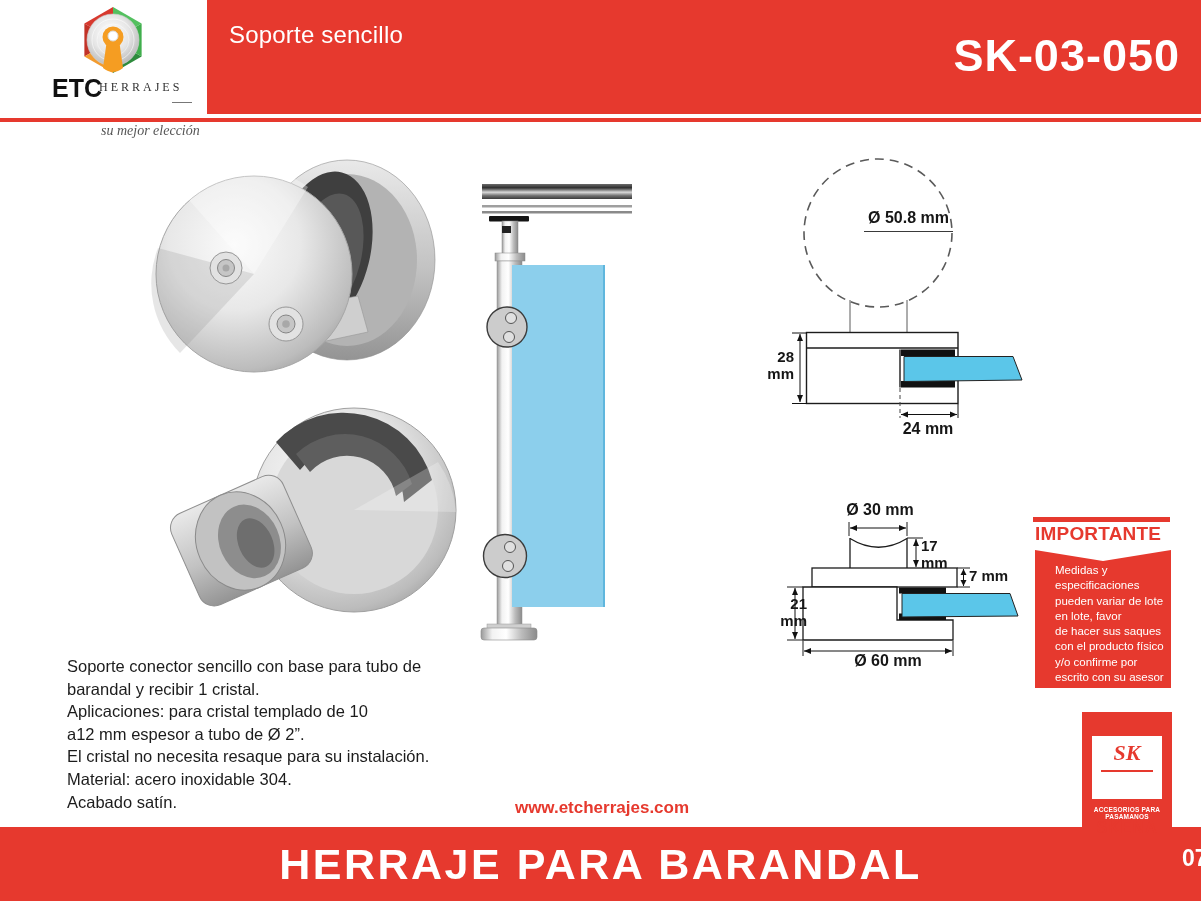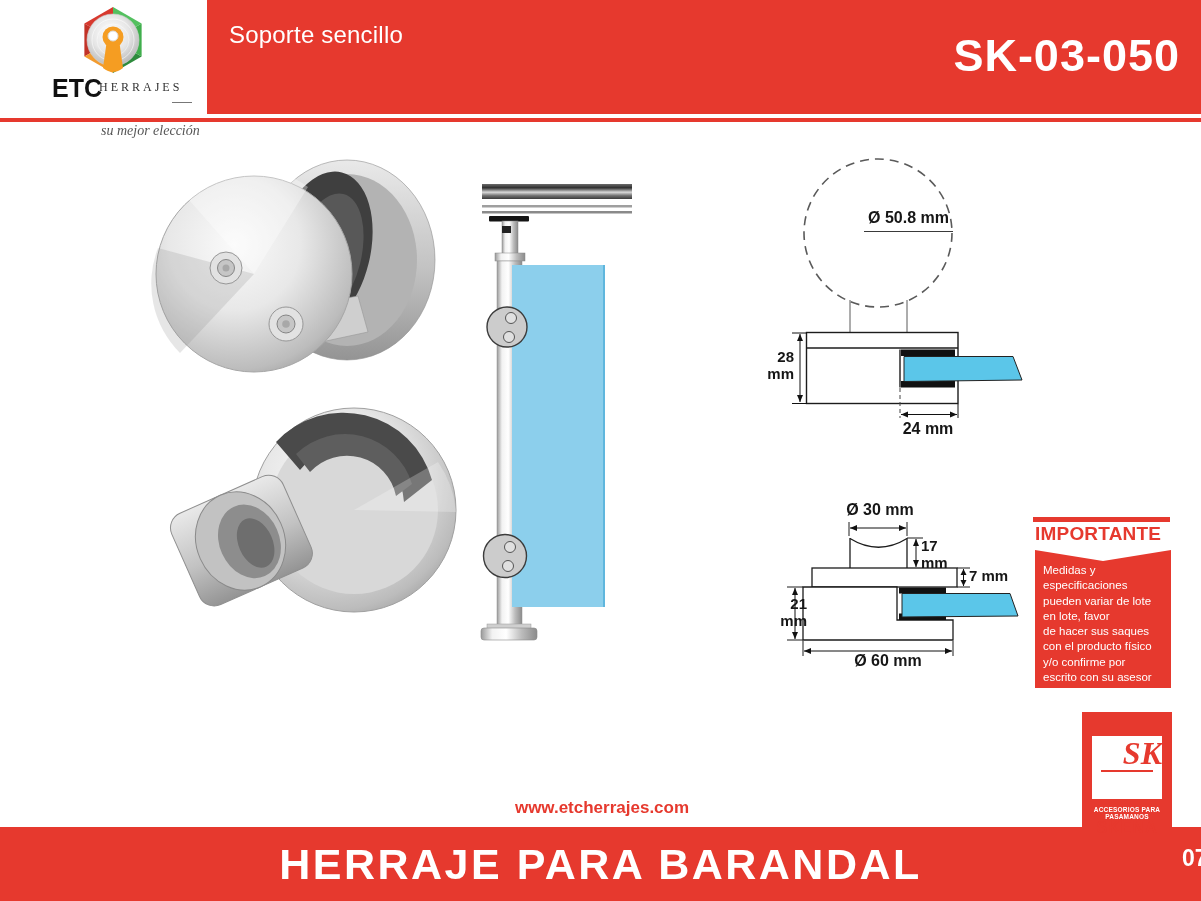--- a/index.html
+++ b/index.html
@@ -20,31 +20,31 @@
   .brand-dash{left:172px;top:102px;width:20px;height:1px;background:#777;}
   
   .dim{font-weight:700;color:#161616;white-space:pre-line;font-size:15px;line-height:17px;}
   .dim-lg{font-size:16px;}
   
   .desc{left:67px;top:655px;font-size:16.5px;line-height:22.6px;color:#1c1c1c;white-space:pre-line;}
   
   .imp-bar{left:1033px;top:517px;width:137px;height:4.5px;background:var(--red);}
   .imp-title{left:1035px;top:523px;width:137px;font-size:19px;font-weight:800;color:var(--red);letter-spacing:.2px;}
   .imp-box{left:1035px;top:550px;width:136px;height:138px;background:var(--red);}
-  .imp-text{padding:13px 4px 0 8px;font-size:11.5px;line-height:15.3px;color:#fff;white-space:pre-line;}
+  .imp-text{padding:13px 4px 0 20px;font-size:11.5px;line-height:15.3px;color:#fff;white-space:pre-line;}
   .imp-notch{left:0;top:0;}
   
   .site{left:452px;top:798px;width:300px;text-align:center;font-size:17px;font-weight:700;color:var(--red);}
   .foot-bar{left:0;top:827px;width:1201px;height:74px;background:var(--red);}
   .foot-banner{left:0;top:827px;width:1201px;height:74px;line-height:74px;text-align:center;color:#fff;font-size:43px;font-weight:700;letter-spacing:2.5px;}
   .foot-num{left:1182px;top:845px;color:#fff;font-size:23px;font-weight:700;}
   
   .sk-box{left:1082px;top:712px;width:90px;height:116px;background:var(--red);}
   .sk-white{left:10px;top:24px;width:70px;height:63px;background:#fff;text-align:center;}
-  .sk-initials{font-family:"Liberation Serif",serif;font-style:italic;font-weight:700;font-size:32px;line-height:34px;color:var(--red);text-align:right;}
+  .sk-initials{font-family:"Liberation Serif",serif;font-style:italic;font-weight:700;font-size:22px;line-height:34px;color:var(--red);}
   .sk-rule{width:52px;height:2px;background:var(--red);margin:0 auto 1px auto;}
   .sk-name{font-size:16px;font-weight:800;letter-spacing:1px;color:var(--red);margin-top:47px;}
   .sk-tag{position:absolute;left:0;top:94px;width:90px;text-align:center;font-size:6.5px;font-weight:700;color:#fff;letter-spacing:.2px;}
 </style>
 </head>
 <body>
 
 <div class="page">
 
   <div class="abs band"></div>
@@ -262,20 +262,27 @@
 especificaciones
 pueden variar de lote
 en lote, favor
 de hacer sus saques
 con el producto físico
 y/o confirme por
 escrito con su asesor
 previamente.</div>
   </div>
 
+  <div class="abs desc">Soporte conector sencillo con base para tubo de
+barandal y recibir 1 cristal.
+Aplicaciones: para cristal templado de 10
+a12 mm espesor a tubo de Ø 2”.
+El cristal no necesita resaque para su instalación.
+Material: acero inoxidable 304.
+Acabado satín.</div>
 
   <div class="abs site">www.etcherrajes.com</div>
   <div class="abs foot-bar"></div>
   <div class="abs foot-banner">HERRAJE PARA BARANDAL</div>
   <div class="abs foot-num">072</div>
 
   <div class="abs sk-box">
     <div class="abs sk-white">
       <div class="sk-initials">SK</div>
       <div class="sk-rule"></div>

